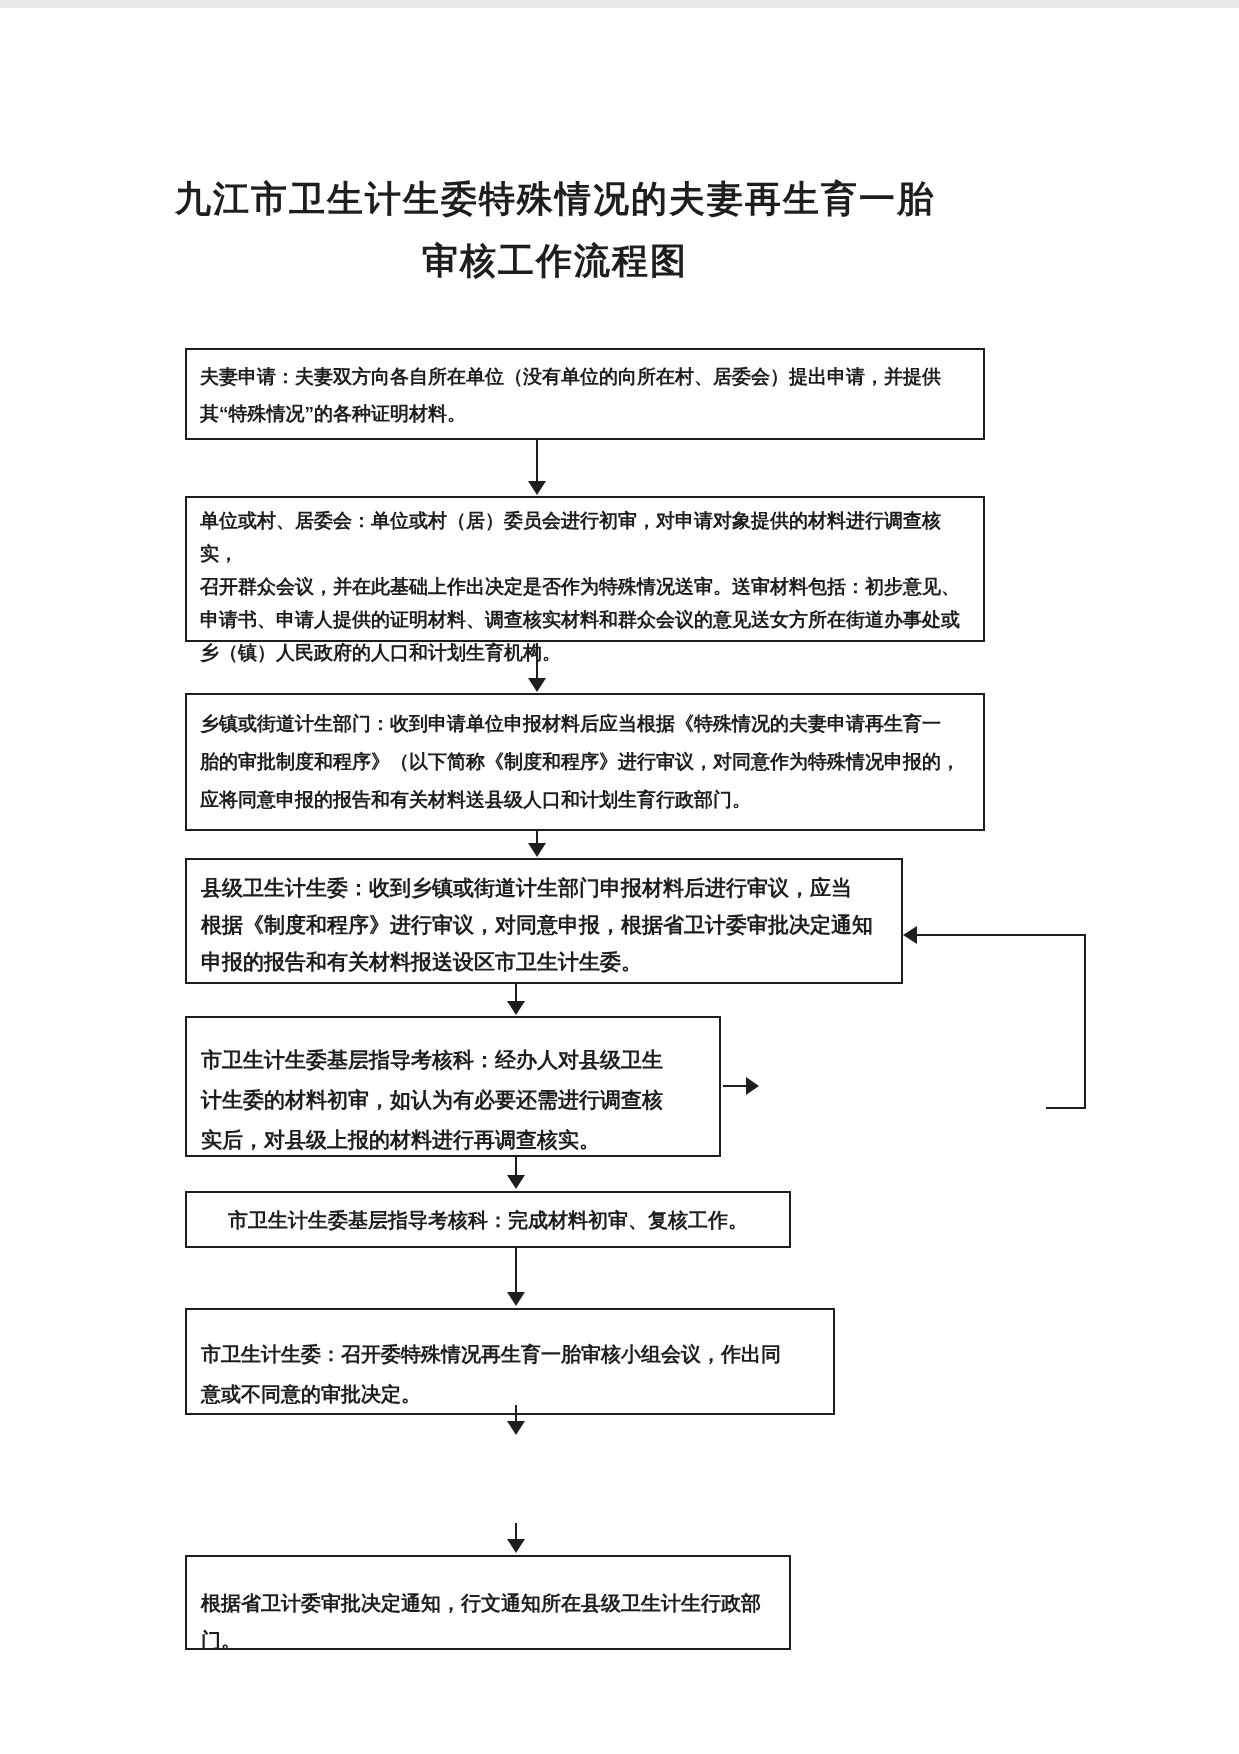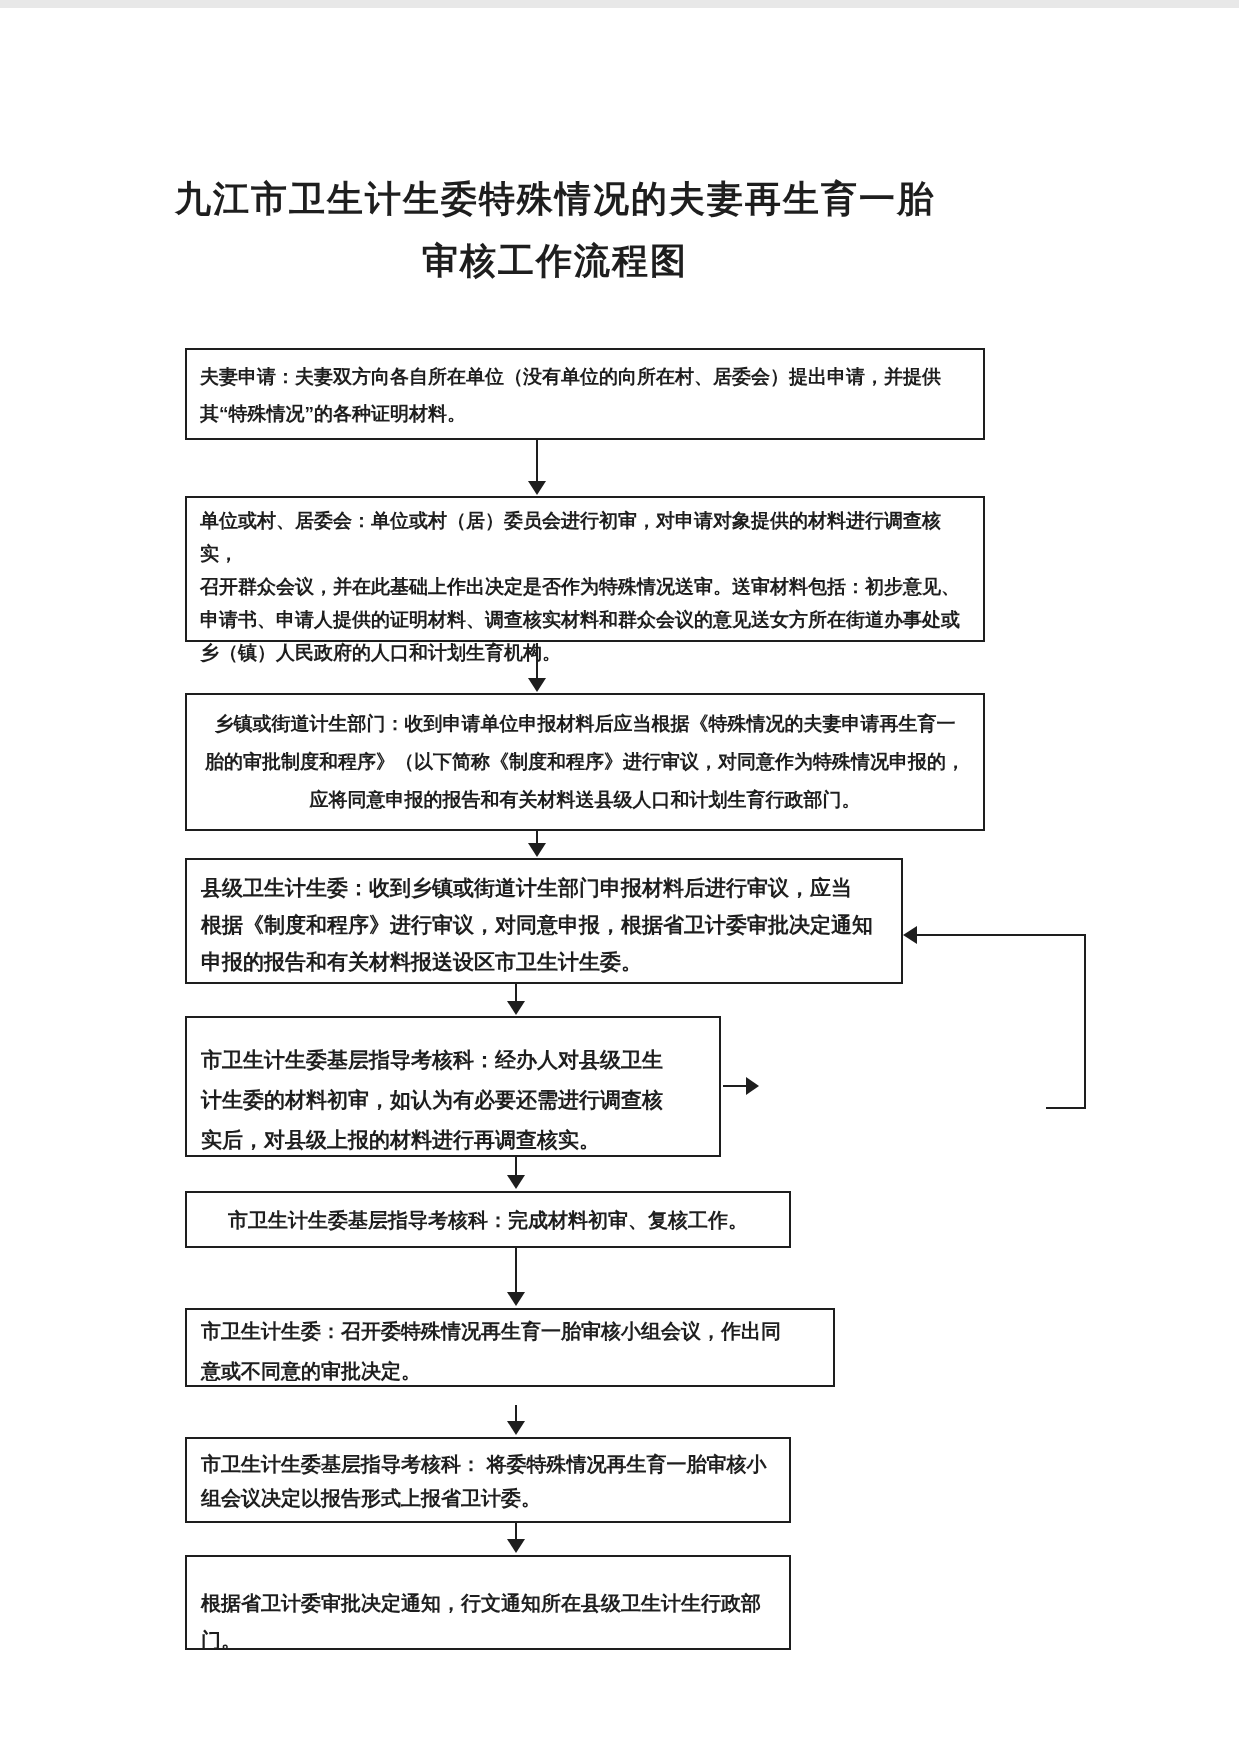--- a/index.html
+++ b/index.html
@@ -31,26 +31,26 @@
     position:absolute;
     box-sizing:border-box;
     border:2px solid var(--ink);
     background:var(--paper);
     white-space:pre-line;
     font-weight:600;
     overflow:visible;
   }
   .b1{left:185px;top:340px;width:800px;height:92px;padding:8px 13px;font-size:19px;line-height:37px;}
   .b2{left:185px;top:488px;width:800px;height:146px;padding:6px 13px;font-size:19px;line-height:33px;}
-  .b3{left:185px;top:685px;width:800px;height:138px;padding:10px 13px;font-size:19px;line-height:38px;text-align:center;}
+  .b3{left:185px;top:685px;width:800px;height:138px;padding:10px 13px;font-size:19px;line-height:38px;}
   .b4{left:185px;top:850px;width:718px;height:126px;padding:9px 14px;font-size:21px;line-height:37px;}
   .b5{left:185px;top:1008px;width:536px;height:141px;padding:22px 14px;font-size:21px;line-height:40px;}
   .bs{left:760px;top:1030px;width:286px;height:154px;padding:10px 14px;font-size:19.5px;line-height:34px;}
   .b6{left:185px;top:1183px;width:606px;height:57px;padding:14px 14px;font-size:20px;line-height:26px;text-align:center;}
-  .b7{left:185px;top:1300px;width:650px;height:79px;padding:1px 14px;font-size:20px;line-height:40px;}
+  .b7{left:185px;top:1300px;width:650px;height:107px;padding:24px 14px;font-size:20px;line-height:40px;}
   .b8{left:185px;top:1429px;width:606px;height:86px;padding:8px 14px;font-size:20px;line-height:34px;}
   .b9{left:185px;top:1547px;width:606px;height:95px;padding:28px 14px;font-size:20px;line-height:37px;}
 
   
   .varrow{position:absolute;width:18px;}
   .varrow .vline{position:absolute;left:8px;top:0;bottom:12px;width:2px;background:var(--ink);}
   .varrow .vhead{position:absolute;left:0;bottom:0;width:0;height:0;
     border-left:9px solid transparent;border-right:9px solid transparent;
     border-top:14px solid var(--ink);}
   
@@ -137,22 +137,20 @@
   </div>
 
   <div class="box b7">市卫生计生委：召开委特殊情况再生育一胎审核小组会议，作出同
 意或不同意的审批决定。</div>
 
   <div class="varrow" style="left:507px;top:1397px;height:30px">
     <div class="vline"></div>
     <div class="vhead"></div>
   </div>
 
-  <div class="box b8">市卫生计生委基层指导考核科： 将委特殊情况再生育一胎审核小
-组会议决定以报告形式上报省卫计委。</div>
 
   <div class="varrow" style="left:507px;top:1515px;height:30px">
     <div class="vline"></div>
     <div class="vhead"></div>
   </div>
 
   <div class="box b9">根据省卫计委审批决定通知，行文通知所在县级卫生计生行政部
 门。</div>
 
 </div>

